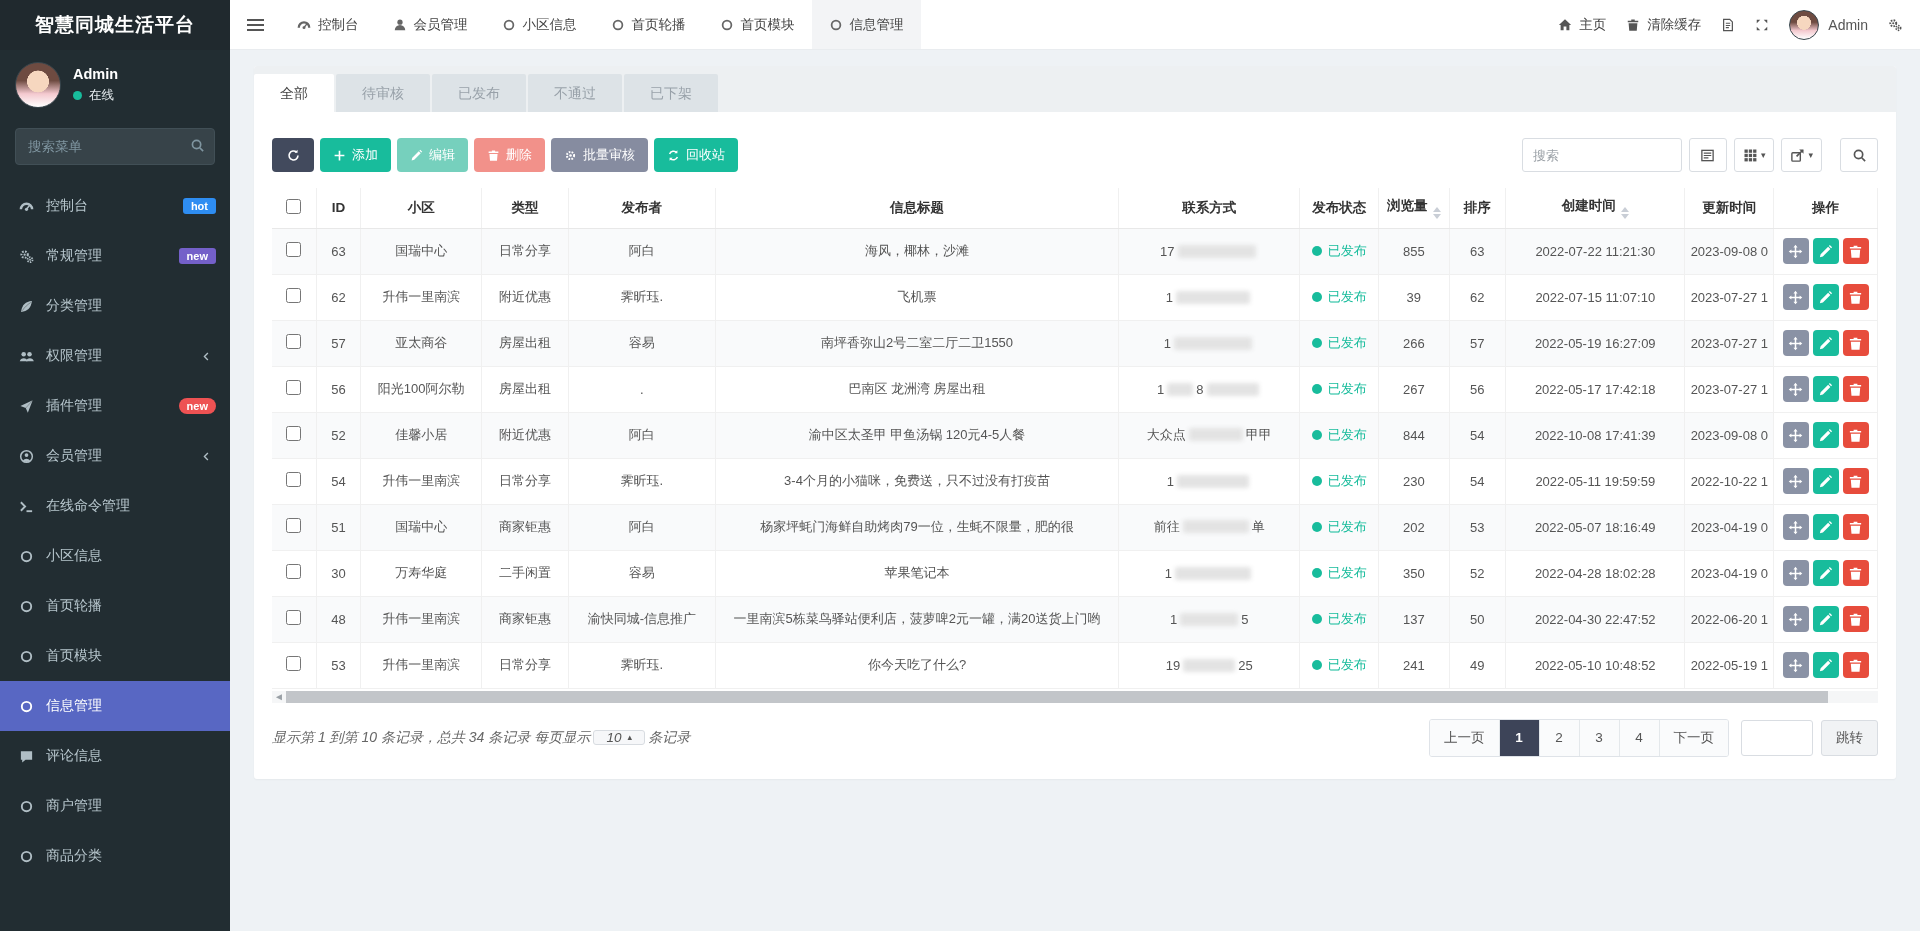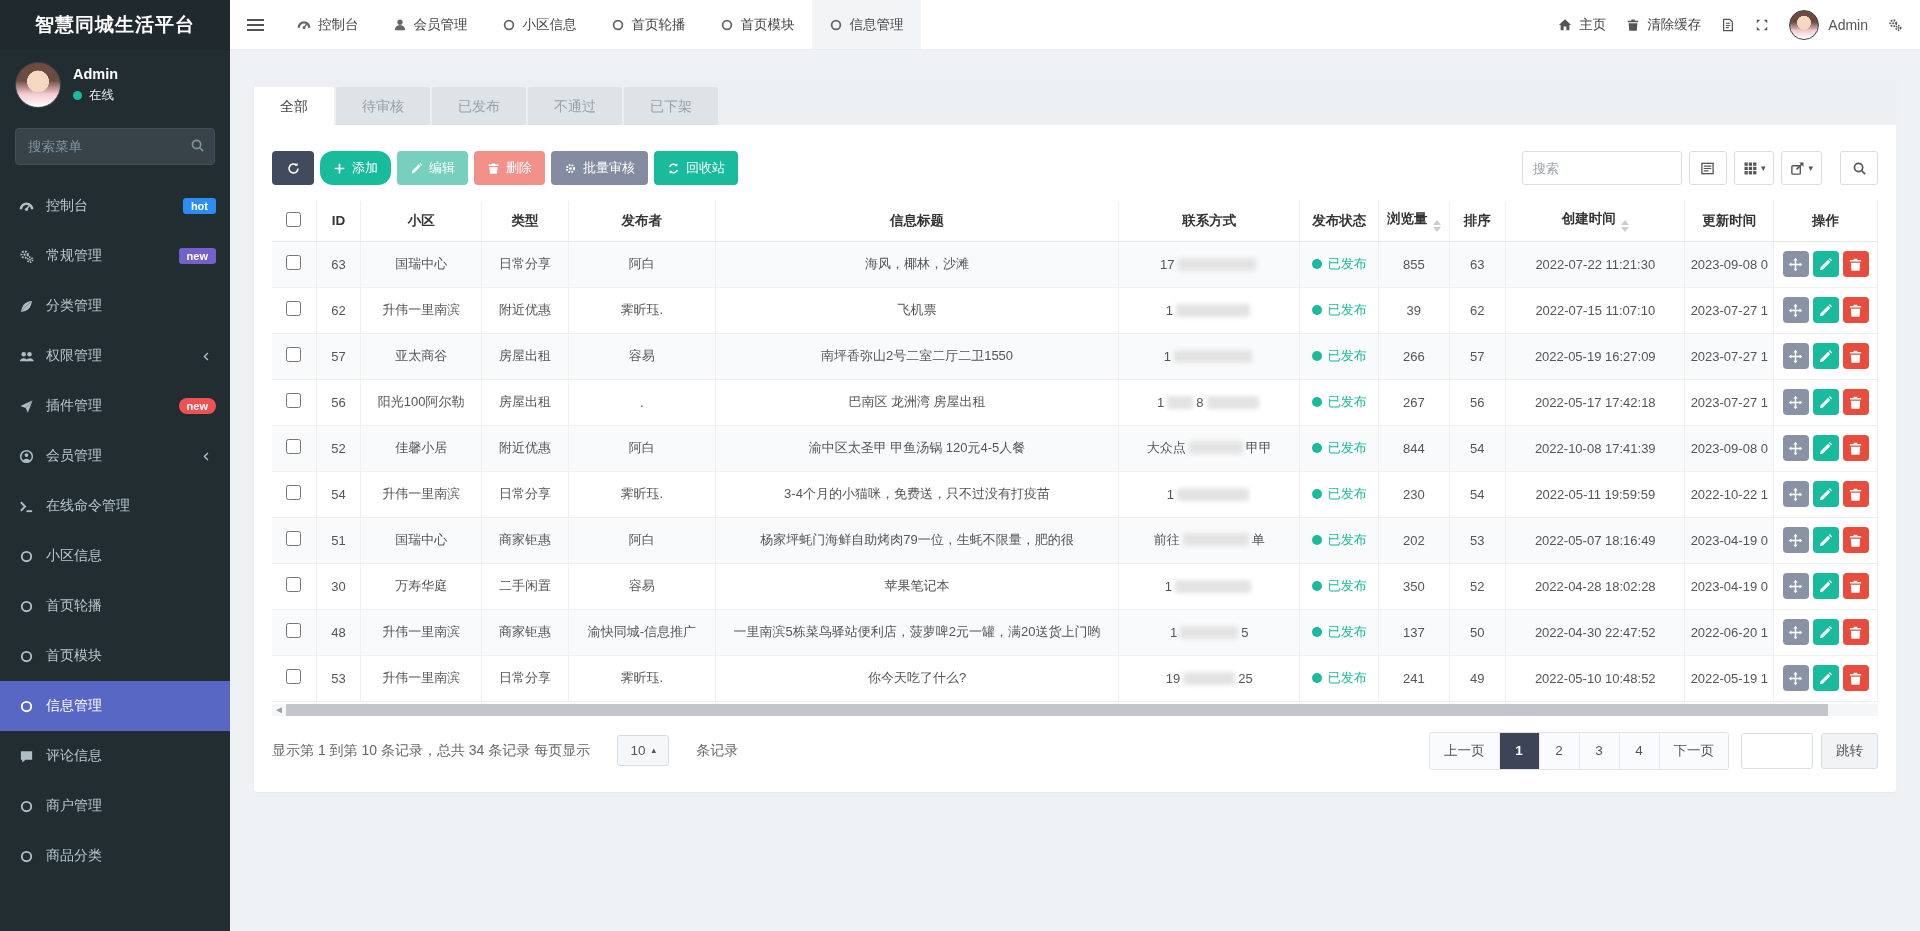--- a/index.html
+++ b/index.html
@@ -43,32 +43,32 @@
   .nav-items { display:flex; align-items:stretch; }
   .nav-item { display:flex; align-items:center; gap:7px; padding:0 17px; font-size:13.5px; color:#444; cursor:pointer; white-space:nowrap; }
   .nav-item .ic { color:#666; font-size:14px; }
   .nav-item.active { background:#f3f4f6; }
   .topnav-right { margin-left:auto; display:flex; align-items:center; padding-right:18px; gap:20px; }
   .tn-link { display:flex; align-items:center; gap:7px; font-size:13.5px; color:#444; cursor:pointer; white-space:nowrap; }
   .tn-link .ic { color:#555; font-size:14px; }
   .tn-user { display:flex; align-items:center; gap:9px; cursor:pointer; }
 
   
-  .content { flex:1; padding:29px 24px; overflow:hidden; }
+  .content { flex:1; padding:16px 24px; overflow:hidden; }
   .card { background:#fff; border-radius:3px; box-shadow:0 1px 2px rgba(0,0,0,.04); padding-bottom:22px; }
   .tabs { background:#edf0f2; padding:8px 0 0 0; display:flex; border-radius:3px 3px 0 0; }
   .tab { padding:0 26px; height:38px; line-height:38px; font-size:14px; color:#98a1a9; background:#dde3e7; margin-right:2px; cursor:pointer; border-radius:2px 2px 0 0; }
   .tab.active { background:#fff; color:#444; }
   .card-body { padding:0 18px; }
 
   .toolbar { display:flex; align-items:center; margin-top:26px; }
   .btn { height:34px; border:none; border-radius:4px; color:#fff; font-size:13px; display:inline-flex; align-items:center; gap:6px; padding:0 13px; margin-right:6px; cursor:pointer; font-family:inherit; white-space:nowrap; }
   .btn .ic { font-size:13px; }
   .btn-refresh { background:#424a5d; width:42px; justify-content:center; padding:0; }
-  .btn-add { background:#18bc9c;border-radius:13px; }
+  .btn-add { background:#18bc9c; }
   .btn-edit { background:#76d0bd; }
   .btn-del { background:#f2918a; }
   .btn-audit { background:#868ca0; }
   .btn-recycle { background:#18bc9c; }
   .toolbar-right { margin-left:auto; display:flex; align-items:flex-end; }
   .tb-search { width:160px; height:34px; border:1px solid #d9dde2; border-radius:3px; padding:0 10px; font-size:13px; color:#555; outline:none; font-family:inherit; }
   .tb-search::placeholder { color:#9aa0a6; }
   .mini-btn { height:34px; min-width:38px; background:#fff; border:1px solid #d9dde2; border-radius:3px; margin-left:7px; display:inline-flex; align-items:center; justify-content:center; gap:3px; color:#555; cursor:pointer; padding:0 8px; }
   .mini-btn.lone { margin-left:18px; }
   .caret { font-size:9px; color:#555; line-height:1; }
@@ -94,22 +94,22 @@
   .act-move { background:#8a92a5; }
   .act-edit { background:#18bc9c; }
   .act-del { background:#e74c3c; }
   input[type=checkbox] { width:15px; height:15px; accent-color:#fff; cursor:pointer; }
 
   
   .hscroll { height:12px; margin-top:2px; background:#f5f6f7; display:flex; align-items:center; }
   .hs-arrow { width:14px; color:#9aa0a6; font-size:10px; display:flex; justify-content:center; }
   .hs-thumb { height:12px; background:#c2c5c9; width:96%; }
   .tfoot { display:flex; align-items:center; margin-top:16px; }
-  .recinfo { font-size:14px; color:#666; display:flex; align-items:center; gap:27px; }
-  .psize { min-width:52px; height:31px; border:1px solid #d8dce1; background:#f6f7f9; border-radius:3px; display:inline-flex; align-items:center; justify-content:center; gap:6px; font-size:13.5px; color:#555; cursor:pointer; }
+  .recinfo { font-size:14px; color:#666; display:flex; align-items:center; gap:3px;font-style:italic; }
+  .psize { min-width:52px; height:15px; border:1px solid #d8dce1; background:#f6f7f9; border-radius:3px; display:inline-flex; align-items:center; justify-content:center; gap:6px; font-size:13.5px; color:#555; cursor:pointer; }
   .psize .caret-up { font-size:9px; }
   .pager { margin-left:auto; display:flex; align-items:center;justify-content:flex-end; }
   .pages { display:flex; border:1px solid #dfe3e8; border-radius:3px; overflow:hidden; }
   .page { min-width:40px; padding:0 14px; height:36px; line-height:36px; text-align:center; background:#fafbfc; color:#555; font-size:13.5px; border-right:1px solid #e4e8eb; cursor:pointer; }
   .page:last-child { border-right:none; }
   .page.active { background:#3d4458; color:#fff; font-weight:bold; }
   .jump-input { width:72px; height:36px; border:1px solid #d9dde2; border-radius:3px; margin-left:12px; padding:0 8px; outline:none; }
   .jump-btn { height:36px; padding:0 14px; margin-left:8px; background:#f1f3f5; border:1px solid #d9dde2; border-radius:3px; color:#555; font-size:13.5px; cursor:pointer; font-family:inherit; }
 </style>
 </head>

